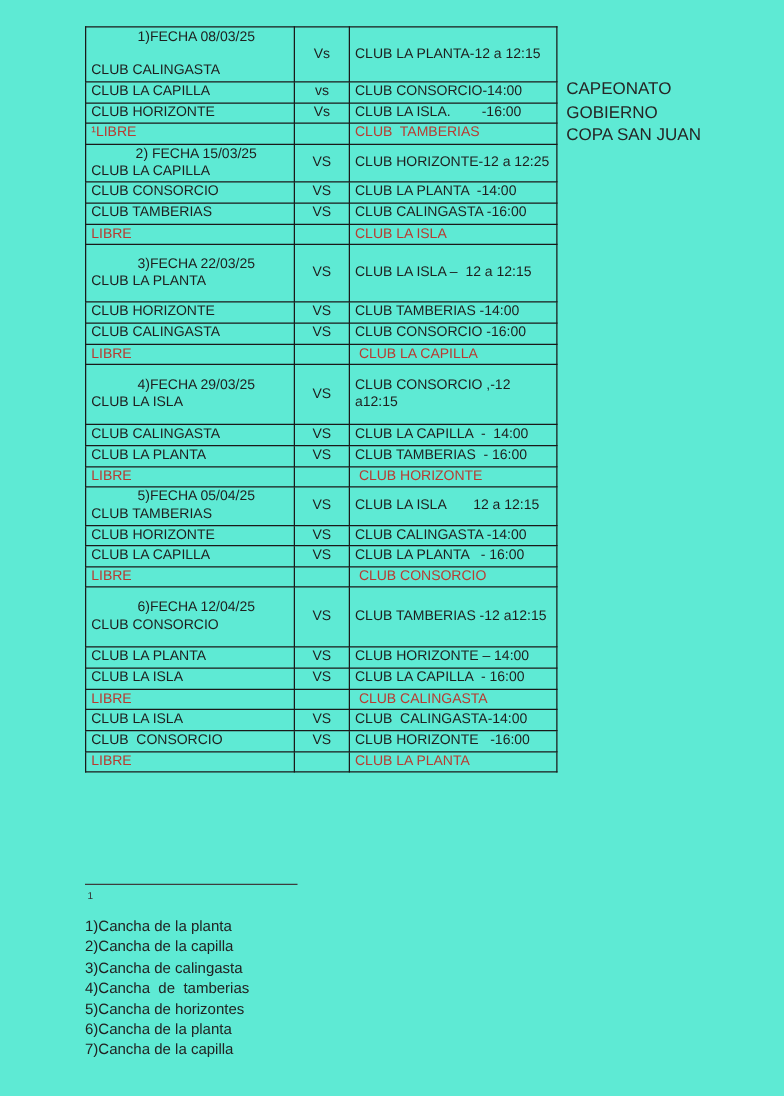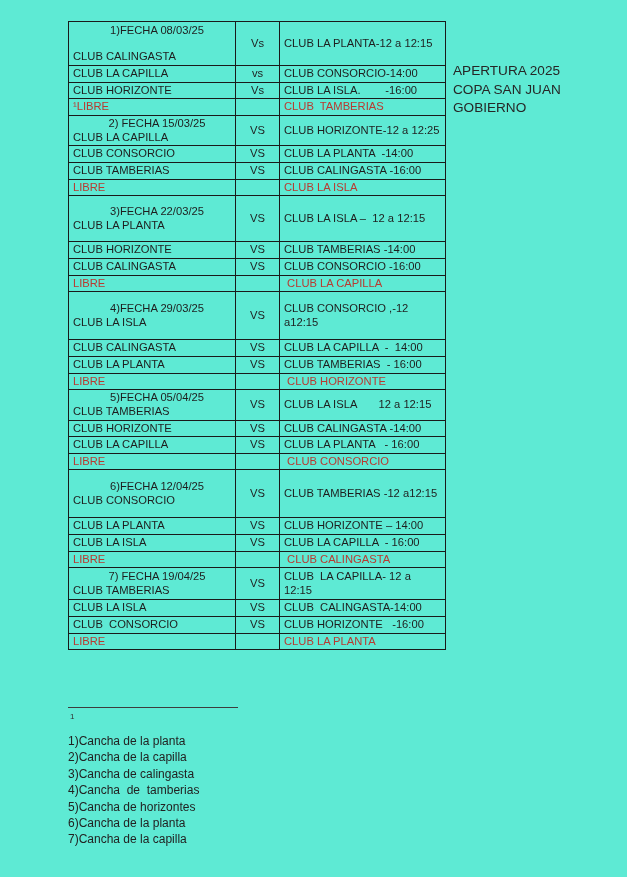--- a/index.html
+++ b/index.html
@@ -186,46 +186,41 @@
         <tr class="row-match">
           <td class="cell home-cell">CLUB LA ISLA</td>
           <td class="cell vs-cell">VS</td>
           <td class="cell away-cell">CLUB LA CAPILLA  - 16:00</td>
         </tr>
         <tr class="row-libre">
           <td class="cell home-cell libre-text">LIBRE</td>
           <td class="cell vs-cell"></td>
           <td class="cell away-cell libre-text"> CLUB CALINGASTA</td>
         </tr>
-        <tr class="row-first fr6">
-          <td class="cell first-left"><div class="fecha-header">7) FECHA 19/04/25</div><div class="first-club">CLUB TAMBERIAS</div></td>
-          <td class="cell vs-cell">VS</td>
-          <td class="cell away-cell">CLUB  LA CAPILLA- 12 a 12:15</td>
-        </tr>
         <tr class="row-match">
           <td class="cell home-cell">CLUB LA ISLA</td>
           <td class="cell vs-cell">VS</td>
           <td class="cell away-cell">CLUB  CALINGASTA-14:00</td>
         </tr>
         <tr class="row-match">
           <td class="cell home-cell">CLUB  CONSORCIO</td>
           <td class="cell vs-cell">VS</td>
           <td class="cell away-cell">CLUB HORIZONTE   -16:00</td>
         </tr>
         <tr class="row-libre">
           <td class="cell home-cell libre-text">LIBRE</td>
           <td class="cell vs-cell"></td>
           <td class="cell away-cell libre-text">CLUB LA PLANTA</td>
         </tr>
       </tbody>
   </table>
 
   <div class="side-title">
-      <div class="side-line">APERTURA 2025</div>
+      <div class="side-line">CAPEONATO</div>
+      <div class="side-line">GOBIERNO</div>
       <div class="side-line">COPA SAN JUAN</div>
-      <div class="side-line">GOBIERNO</div>
     </div>
 
   <div class="footnote-rule"></div>
   <div class="footnote-marker">1</div>
   <div class="footnote-list"><div class="footnote-item">1)Cancha de la planta</div><div class="footnote-item">2)Cancha de la capilla</div><div class="footnote-item">3)Cancha de calingasta</div><div class="footnote-item">4)Cancha  de  tamberias</div><div class="footnote-item">5)Cancha de horizontes</div><div class="footnote-item">6)Cancha de la planta</div><div class="footnote-item">7)Cancha de la capilla</div></div>
 
 </div>
 
 </body></html>

